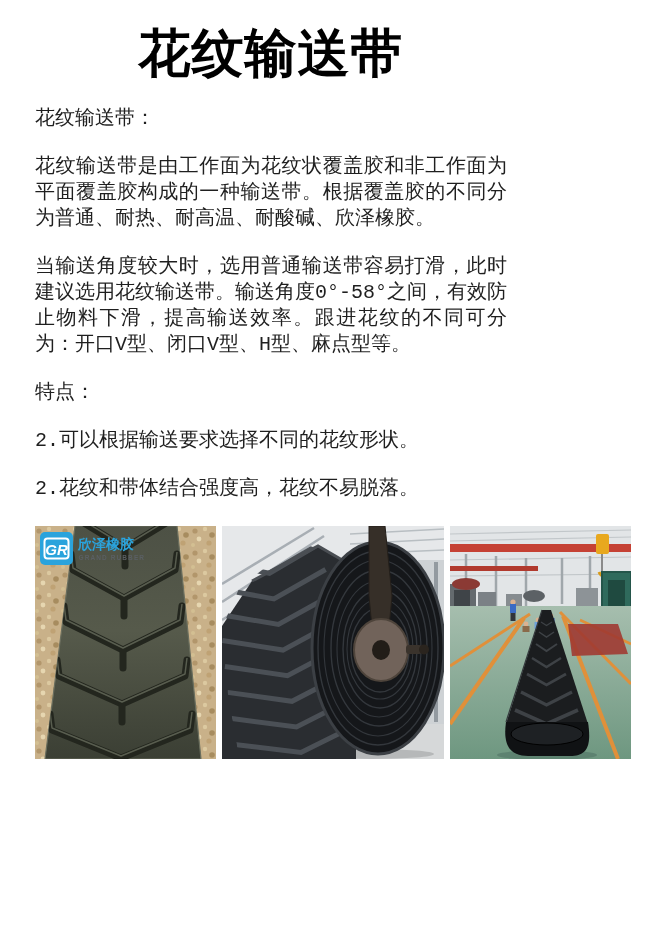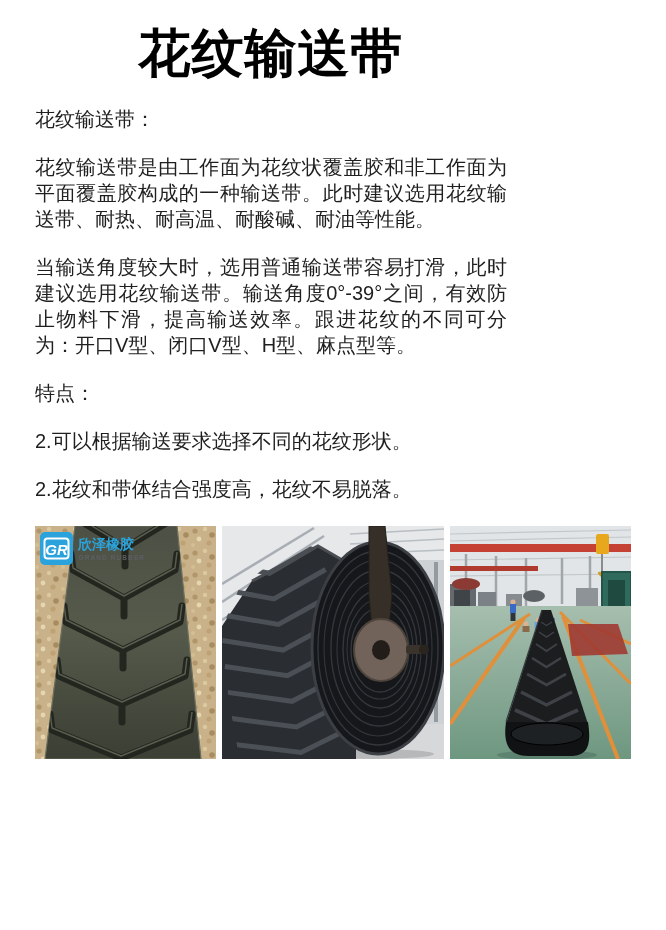--- a/index.html
+++ b/index.html
@@ -14,39 +14,40 @@
   h1.doc-title {
     font-size: 52px; line-height: 62px; font-weight: 700;
     text-align: center; color: #000;
     letter-spacing: 1px;
   }
   .body-text p {
     font-size: 20px; line-height: 26px;
     text-align: justify;
     margin: 22px 0;
     color: #1f1f1f;
+    font-family: Liberation Mono, monospace;
   }
   .gallery {
     margin-top: 24px;
     display: flex; gap: 6px;
   }
   .gallery .photo { display: block; flex: 0 0 auto; }
   svg text { font-family: "Liberation Sans", "DejaVu Sans", sans-serif; }
 </style>
 </head>
 <body>
 
 <div class="page">
 
   <h1 class="doc-title">花纹输送带</h1>
 
   <div class="body-text">
     <p>花纹输送带：</p>
-    <p>花纹输送带是由工作面为花纹状覆盖胶和非工作面为平面覆盖胶构成的一种输送带。此时建议选用花纹输送带、耐热、耐高温、耐酸碱、耐油等性能。</p>
-    <p>当输送角度较大时，选用普通输送带容易打滑，此时建议选用花纹输送带。输送角度0°-39°之间，有效防止物料下滑，提高输送效率。跟进花纹的不同可分为：开口V型、闭口V型、H型、麻点型等。</p>
+    <p>花纹输送带是由工作面为花纹状覆盖胶和非工作面为平面覆盖胶构成的一种输送带。根据覆盖胶的不同分为普通、耐热、耐高温、耐酸碱、欣泽橡胶。</p>
+    <p>当输送角度较大时，选用普通输送带容易打滑，此时建议选用花纹输送带。输送角度0°-58°之间，有效防止物料下滑，提高输送效率。跟进花纹的不同可分为：开口V型、闭口V型、H型、麻点型等。</p>
     <p>特点：</p>
     <p>2.可以根据输送要求选择不同的花纹形状。</p>
     <p>2.花纹和带体结合强度高，花纹不易脱落。</p>
   </div>
 
   <div class="gallery">
 
     <svg class="photo" width="181" height="233" viewBox="0 0 181 233">
       <defs>
         <pattern id="gravel" width="26" height="22" patternUnits="userSpaceOnUse">

